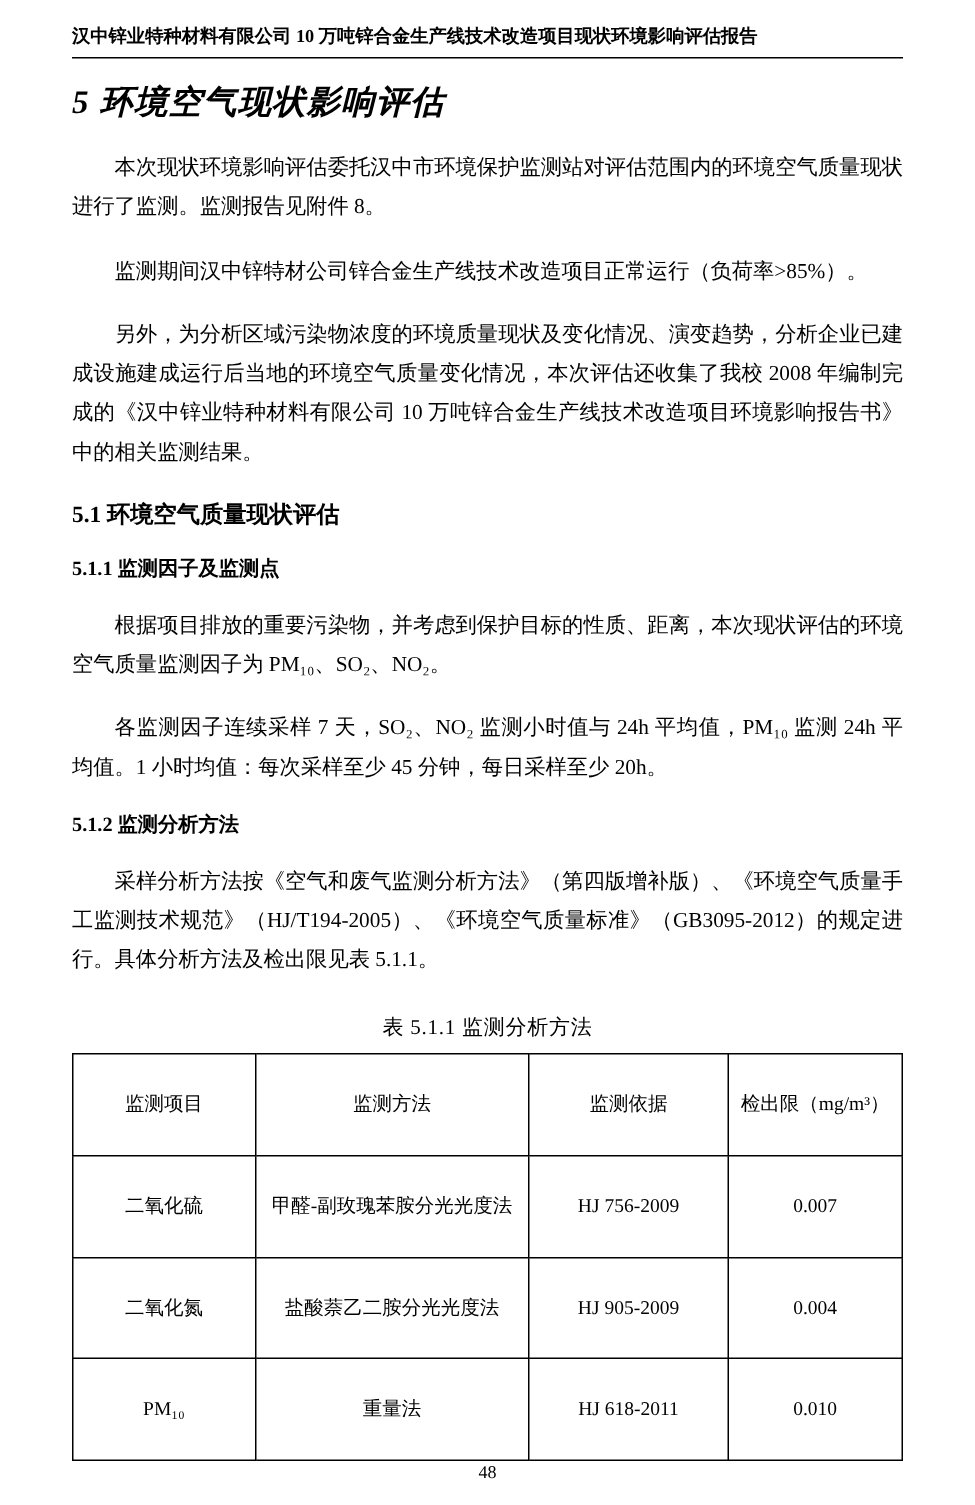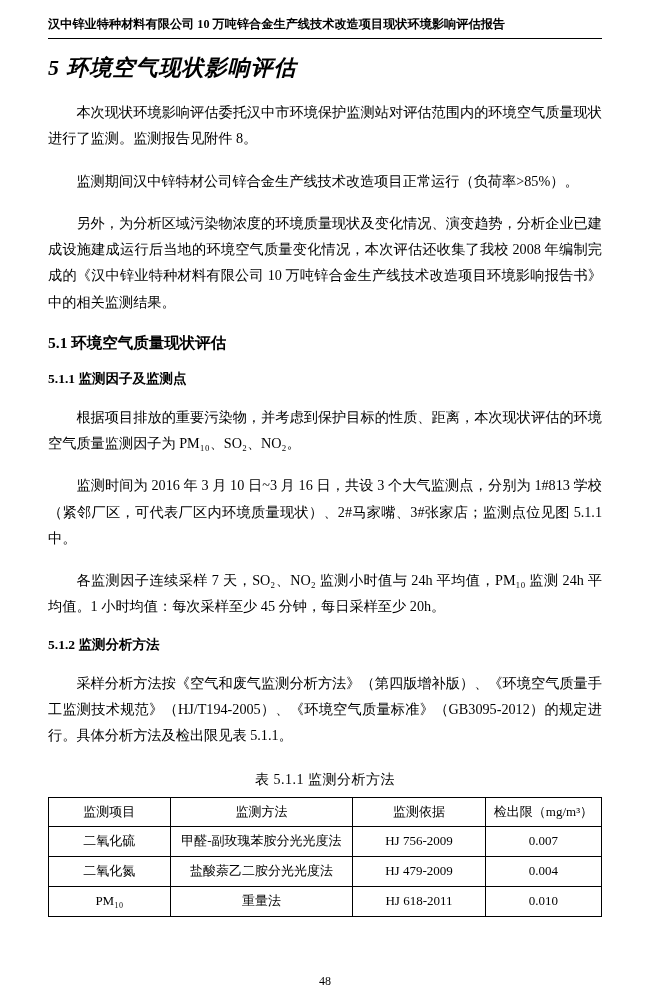--- a/index.html
+++ b/index.html
@@ -65,21 +65,21 @@
   }
   table.data {
     border-collapse: collapse;
     width: 100%;
     font-size: 13px;
     table-layout: fixed;
   }
   table.data th, table.data td {
     border: 1px solid #000;
     text-align: center;
-    padding: 6px 2px;
+    padding: 25px 2px;
     font-weight: normal;
     line-height: 1.3;
   }
   table.data th {
     font-weight: normal;
   }
   .col1 { width: 22%; }
   .col2 { width: 33%; }
   .col3 { width: 24%; }
   .col4 { width: 21%; }
@@ -103,21 +103,20 @@
   <h1 class="chapter">5  环境空气现状影响评估</h1>
 
   <p class="body">本次现状环境影响评估委托汉中市环境保护监测站对评估范围内的环境空气质量现状进行了监测。监测报告见附件 8。</p>
   <p class="body">监测期间汉中锌特材公司锌合金生产线技术改造项目正常运行（负荷率&gt;85%）。</p>
   <p class="body">另外，为分析区域污染物浓度的环境质量现状及变化情况、演变趋势，分析企业已建成设施建成运行后当地的环境空气质量变化情况，本次评估还收集了我校 2008 年编制完成的《汉中锌业特种材料有限公司 10 万吨锌合金生产线技术改造项目环境影响报告书》中的相关监测结果。</p>
 
   <h2 class="section">5.1 环境空气质量现状评估</h2>
 
   <h3 class="subsection">5.1.1  监测因子及监测点</h3>
   <p class="body">根据项目排放的重要污染物，并考虑到保护目标的性质、距离，本次现状评估的环境空气质量监测因子为 PM₁₀、SO₂、NO₂。</p>
-  <p class="body">监测时间为 2016 年 3 月 10 日~3 月 16 日，共设 3 个大气监测点，分别为 1#813 学校（紧邻厂区，可代表厂区内环境质量现状）、2#马家嘴、3#张家店；监测点位见图 5.1.1 中。</p>
   <p class="body">各监测因子连续采样 7 天，SO₂、NO₂ 监测小时值与 24h 平均值，PM₁₀ 监测 24h 平均值。1 小时均值：每次采样至少 45 分钟，每日采样至少 20h。</p>
 
   <h3 class="subsection">5.1.2  监测分析方法</h3>
   <p class="body">采样分析方法按《空气和废气监测分析方法》（第四版增补版）、《环境空气质量手工监测技术规范》（HJ/T194-2005）、《环境空气质量标准》（GB3095-2012）的规定进行。具体分析方法及检出限见表 5.1.1。</p>
 
   <div class="table-caption">表 5.1.1    监测分析方法</div>
 
   <table class="data">
     <colgroup>
       <col class="col1">
@@ -136,21 +135,21 @@
     <tbody>
       <tr>
         <td>二氧化硫</td>
         <td>甲醛-副玫瑰苯胺分光光度法</td>
         <td>HJ 756-2009</td>
         <td>0.007</td>
       </tr>
       <tr>
         <td>二氧化氮</td>
         <td>盐酸萘乙二胺分光光度法</td>
-        <td>HJ 479-2009</td>
+        <td>HJ 905-2009</td>
         <td>0.004</td>
       </tr>
       <tr>
         <td>PM₁₀</td>
         <td>重量法</td>
         <td>HJ 618-2011</td>
         <td>0.010</td>
       </tr>
     </tbody>
   </table>

